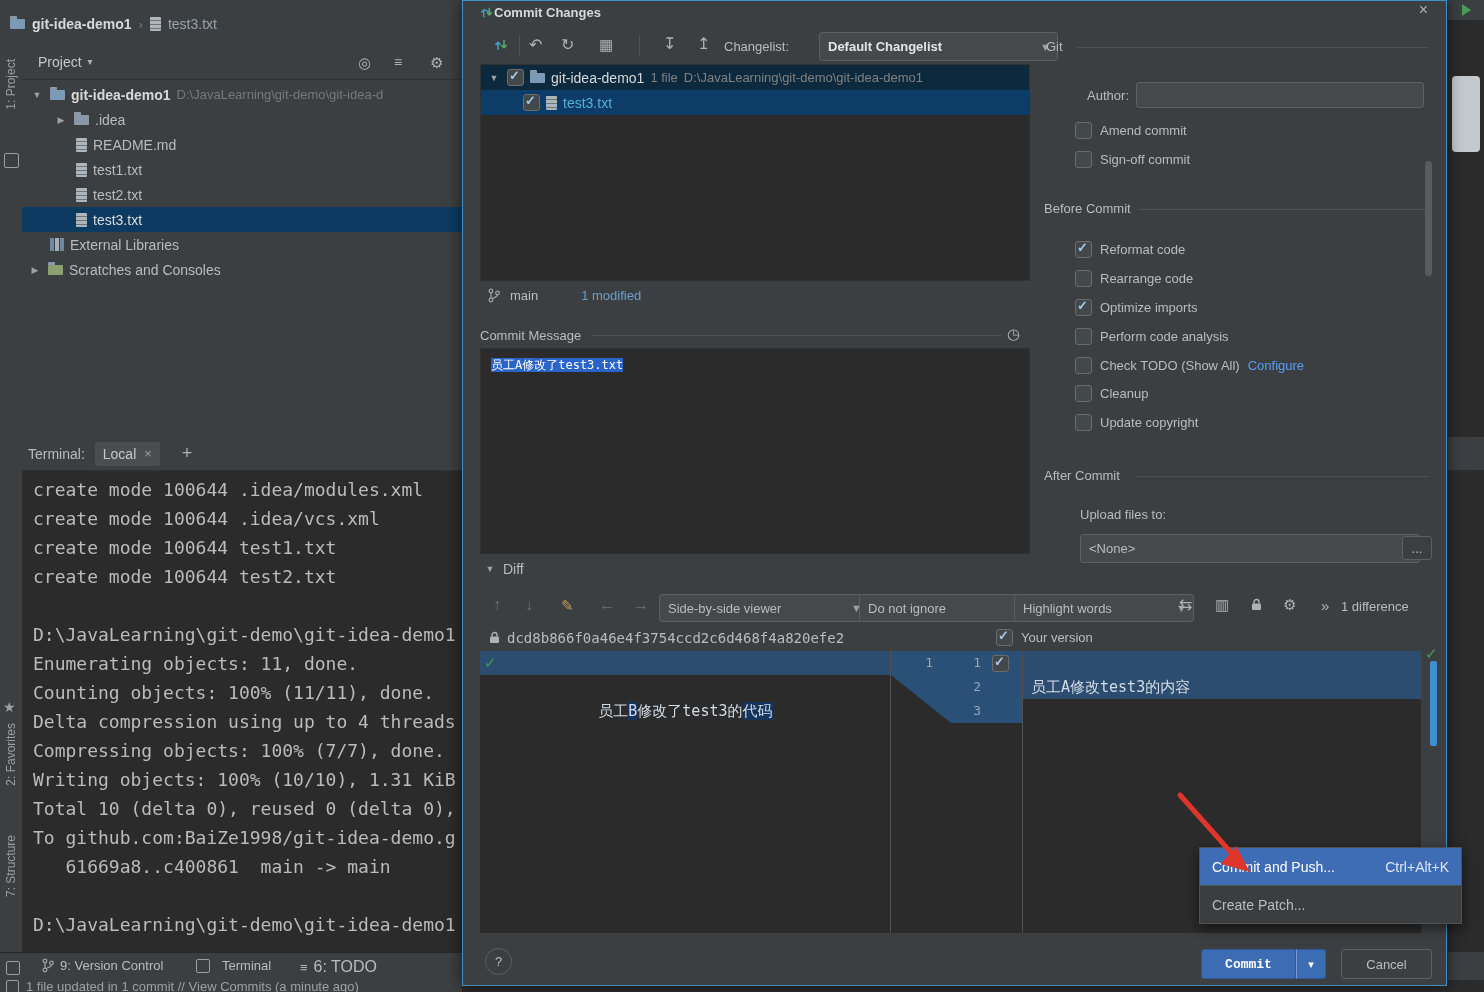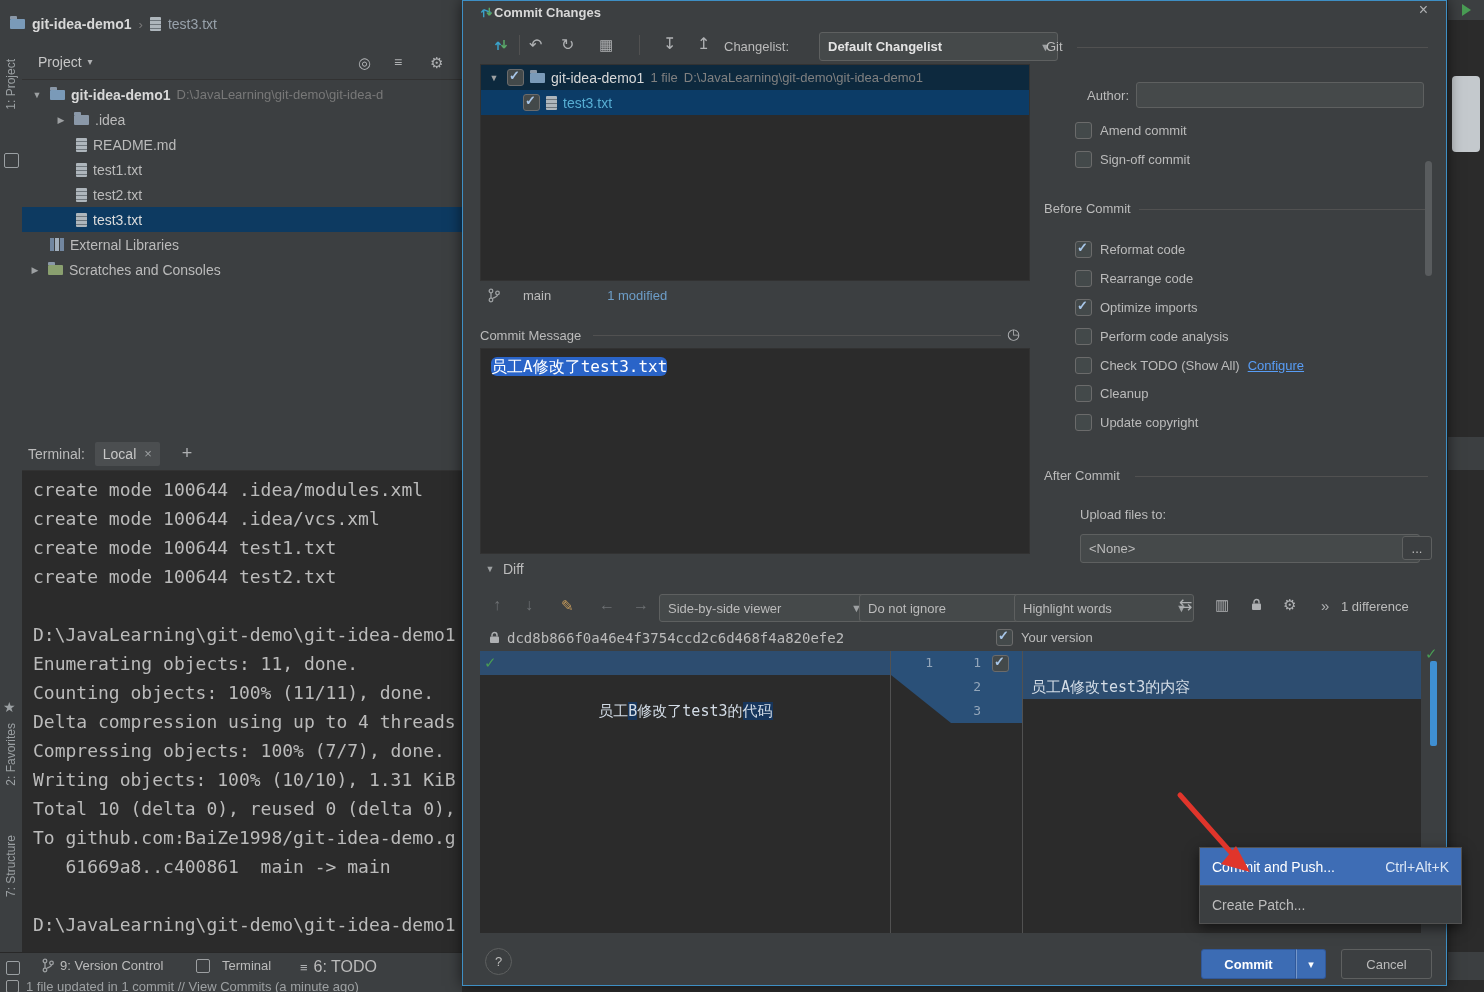--- a/index.html
+++ b/index.html
@@ -37,21 +37,21 @@
   
   .tline{height:29px;line-height:29px;white-space:pre;font-family:"DejaVu Sans Mono",monospace;
          font-size:18px;color:#bbbbbb;}
 
   
   .dialog{position:absolute;left:462px;top:0;width:985px;height:986px;background:#3c3f41;
           border:1px solid #3e8fc4;box-sizing:border-box;box-shadow:0 0 14px rgba(0,0,0,.6);}
   .panel{position:absolute;background:#2b2b2b;border:1px solid #323232;box-sizing:border-box;}
   .dlabel{color:#bbbbbb;font-size:13px;}
   .cbrow{position:absolute;display:flex;align-items:center;gap:8px;font-size:13px;color:#bbbbbb;height:20px;}
-  .link{color:#589df6;text-decoration:underline;}
+  .link{color:#589df6;}
 
   
   .diff-line{position:relative;height:24px;line-height:24px;background:#2d4d70;color:#d3dce6;
              font-family:"DejaVu Sans Mono",monospace;font-size:15px;white-space:pre;}
   .seg{display:inline;}
   .seg.hl{background:#16355c;}
   .gnum{position:absolute;font-family:"DejaVu Sans Mono",monospace;font-size:13px;color:#93a6ba;text-align:right;height:24px;line-height:24px;}
 
   
   .popup{position:absolute;left:1199px;top:847px;width:261px;background:#3b3e40;border:1px solid #515151;
@@ -240,36 +240,36 @@
         <span style="color:#808080;">1 file</span>
         <span style="color:#808080;white-space:nowrap;overflow:hidden;">D:\JavaLearning\git-demo\git-idea-demo1</span>
       </div>
       <div class="row" style="height:25px;padding-left:42px;gap:6px;background:#0c3c67;">
         <span class="cb on"></span>
         <span class="icn-doc"></span>
         <span style="color:#57aed3;font-size:14px;">test3.txt</span>
       </div>
     </div>
 
-    <div class="abs row" style="left:25px;top:284px;height:20px;gap:16px;">
+    <div class="abs row" style="left:25px;top:284px;height:20px;gap:3px;">
       <svg width="12" height="15" viewBox="0 0 12 15">
         <circle cx="3" cy="3" r="1.8" fill="none" stroke="#9da0a2" stroke-width="1.3"></circle>
         <circle cx="3" cy="12" r="1.8" fill="none" stroke="#9da0a2" stroke-width="1.3"></circle>
         <circle cx="9.5" cy="5" r="1.8" fill="none" stroke="#9da0a2" stroke-width="1.3"></circle>
         <path d="M3 4.8v5.4M9.5 6.8c0 2.5-3 2.2-4.6 3.4" fill="none" stroke="#9da0a2" stroke-width="1.3"></path>
       </svg>
       <span style="margin-left:7px;color:#bbbbbb;">main</span>
       <span style="margin-left:40px;color:#6d9ec9;">1 modified</span>
     </div>
 
     <span class="dlabel" style="position:absolute;left:17px;top:327px;">Commit Message</span>
     <div class="hrule" style="left:130px;top:334px;width:408px;"></div>
     <span class="glyph" style="position:absolute;left:544px;top:325px;font-size:15px;">◷</span>
     <div class="panel" style="left:17px;top:347px;width:550px;height:206px;padding:8px 10px;">
-      <span class="mono" style="font-size:16px;background:#2a64c8;color:#ffffff;border-radius:6px;">员工A修改了test3.txt</span>
+      <span class="mono" style="font-size:12px;background:#2a64c8;color:#ffffff;">员工A修改了test3.txt</span>
     </div>
 
     <span class="dlabel" style="position:absolute;left:560px;top:87px;width:106px;text-align:right;">Author:</span>
     <input style="position: absolute; left: 673px; top: 81px; width: 288px; height: 26px; background: rgb(69, 73, 74); border: 1px solid rgb(94, 96, 96); border-radius: 3px; box-sizing: border-box; color: rgb(187, 187, 187); padding: 0px 6px; font-family: &quot;Liberation Sans&quot;, sans-serif;" value="">
     <div class="cbrow" style="left:612px;top:119px;">
       <span class="cb"></span>
       <span>Amend commit</span>
     </div>
     <div class="cbrow" style="left:612px;top:148px;">
       <span class="cb"></span>
@@ -394,21 +394,21 @@
 
       <span style="position:absolute;left:962px;top:-6px;color:#499c54;font-size:15px;">✓</span>
       <div style="position:absolute;left:967px;top:10px;width:7px;height:85px;background:#3f8fd2;border-radius:2px;"></div>
     </div>
 
     <div class="btn plain" style="position:absolute;left:22px;top:947px;width:27px;height:27px;border-radius:50%;">
       <span>?</span>
     </div>
     <div class="abs row" style="left:738px;top:948px;width:126px;height:30px;">
       <div class="btn blue" style="width:95px;height:30px;border-radius:3px 0 0 3px;">
-        <span style="font-weight:bold;">Commit</span>
+        <span style="font-weight:bold;font-family:Liberation Mono, monospace;">Commit</span>
       </div>
       <div class="btn blue" style="width:30px;height:30px;border-left:1px solid rgba(255,255,255,.3);border-radius:0 3px 3px 0;">
         <span style="font-size:11px;">▾</span>
       </div>
     </div>
     <div class="btn plain" style="position:absolute;left:878px;top:948px;width:91px;height:30px;">
       <span>Cancel</span>
     </div>
   </div>
 

